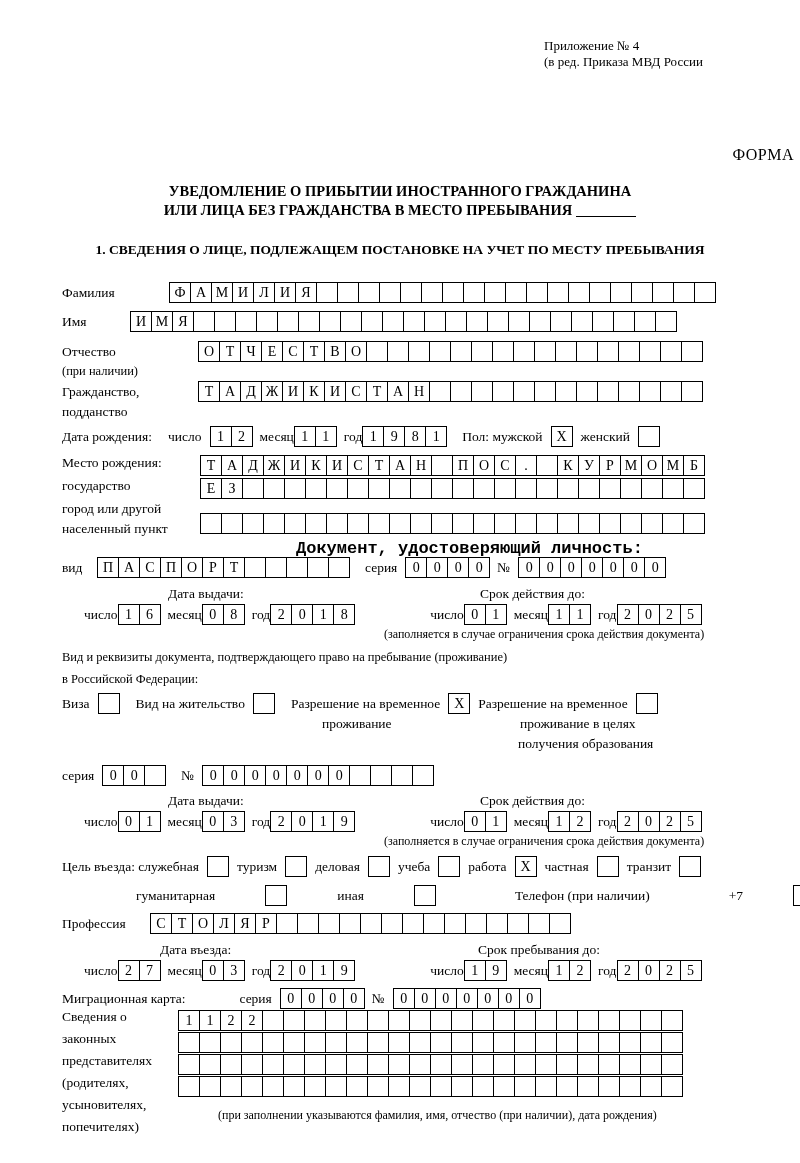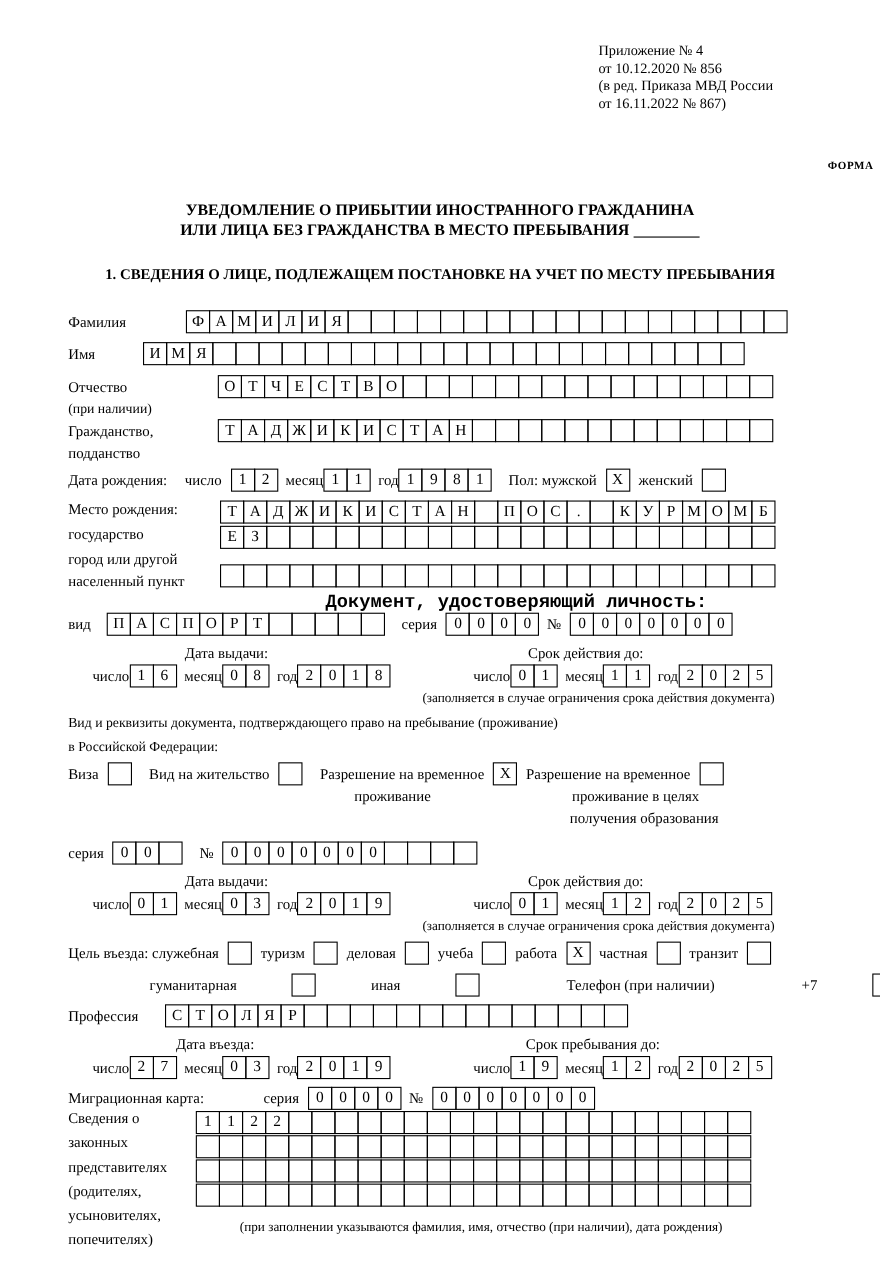--- a/index.html
+++ b/index.html
@@ -28,22 +28,22 @@
     width: 250px;
     text-align: left;
     font-size: 13px;
     line-height: 16px;
   }
   .hdr .l2 { }
   .forma {
     position: absolute;
     top: 146px;
     right: 38px;
-    font-weight: bold;
-    font-size: 10px;
+    font-weight: normal;
+    font-size: 16px;
     letter-spacing: 0.5px;
   }
   .title {
     position: absolute;
     top: 182px;
     left: 0;
     width: 800px;
     text-align: center;
     font-weight: bold;
     font-size: 14.5px;
@@ -91,23 +91,21 @@
     display: inline-block; text-align: center; line-height: 19px; font-size: 14px;
   }
 </style>
 </head>
 <body>
 
 <div class="page">
 
   <div class="hdr">
     <div>Приложение № 4</div>
-    <div>от 10.12.2020 № 856</div>
     <div class="l2">(в ред. Приказа МВД России</div>
-    <div>от 16.11.2022 № 867)</div>
   </div>
 
   <div class="forma">ФОРМА</div>
 
   <div class="title">
     <div>УВЕДОМЛЕНИЕ О ПРИБЫТИИ ИНОСТРАННОГО ГРАЖДАНИНА</div>
     <div>
       <span>ИЛИ ЛИЦА БЕЗ ГРАЖДАНСТВА В МЕСТО ПРЕБЫВАНИЯ</span><span class="u"></span>
     </div>
   </div>

